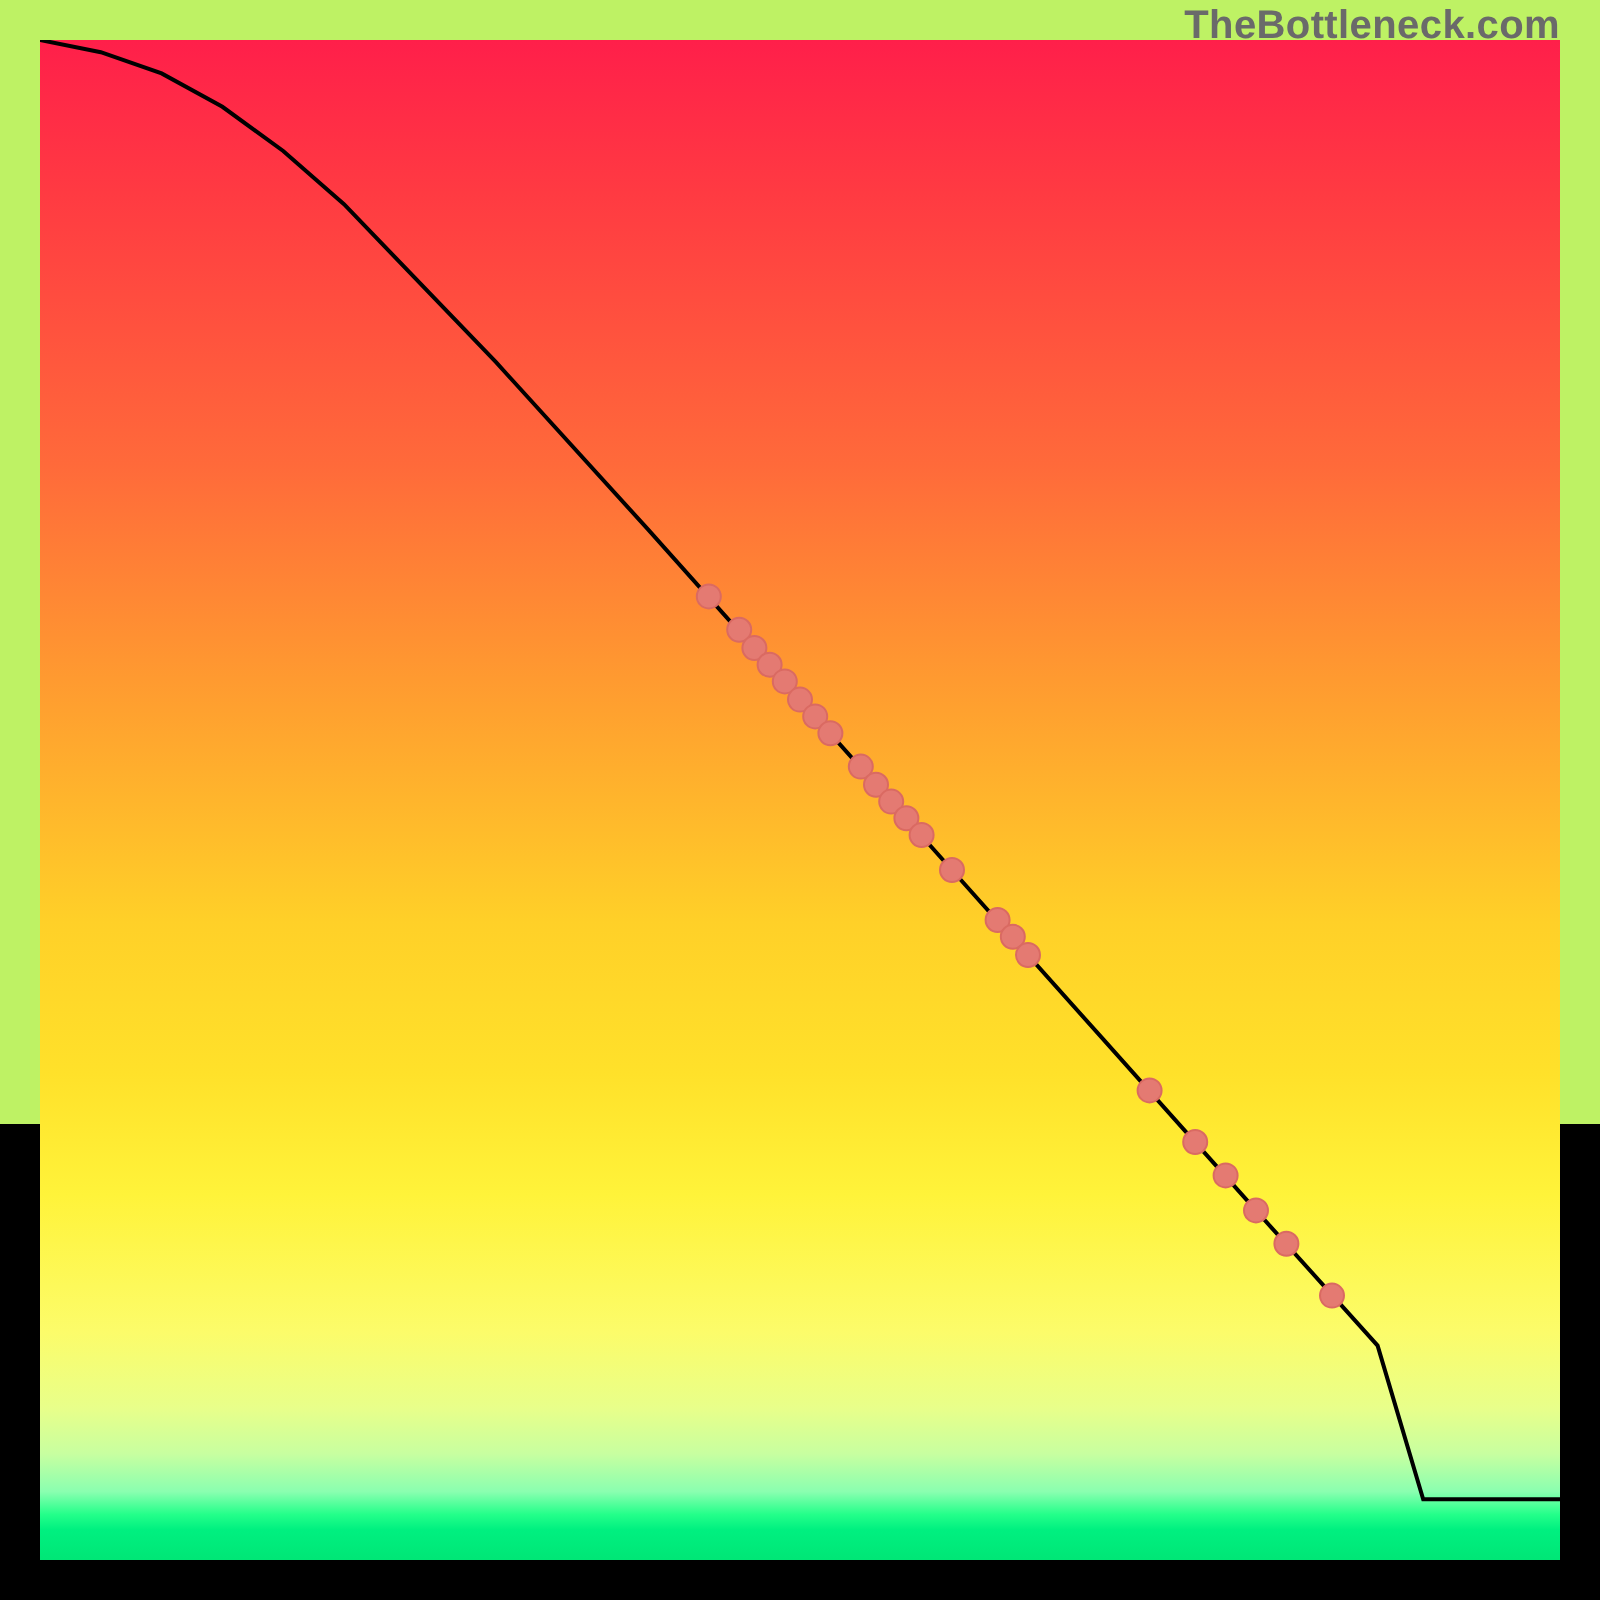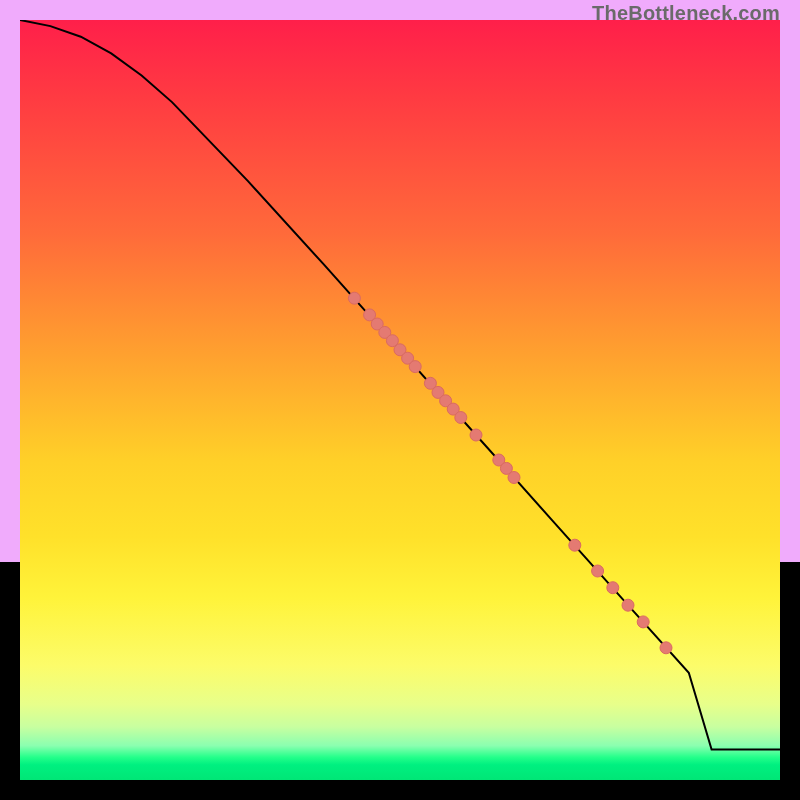--- a/index.html
+++ b/index.html
@@ -8,21 +8,21 @@
     width: 800px;
     height: 800px;
     background: #000;
     overflow: hidden;
     font-family: Arial, Helvetica, sans-serif;
   }
   .stage {
     position: relative;
     width: 800px;
     height: 562px;
-    background: #f0abfc;
+    background: #bef264;
   }
   .plot-area {
     position: absolute;
     left: 20px;
     top: 20px;
     width: 760px;
     height: 760px;
     overflow: hidden;
   }
   .gradient {

